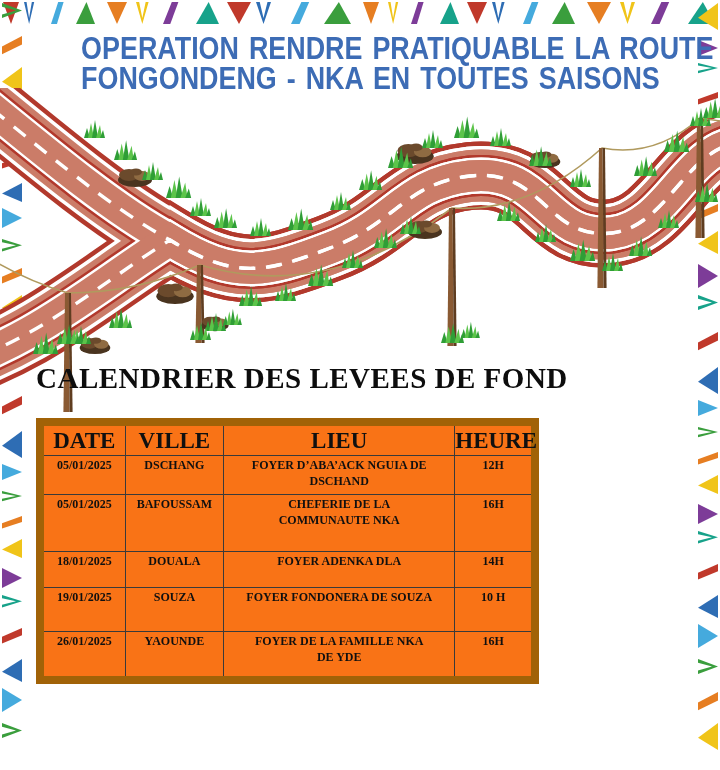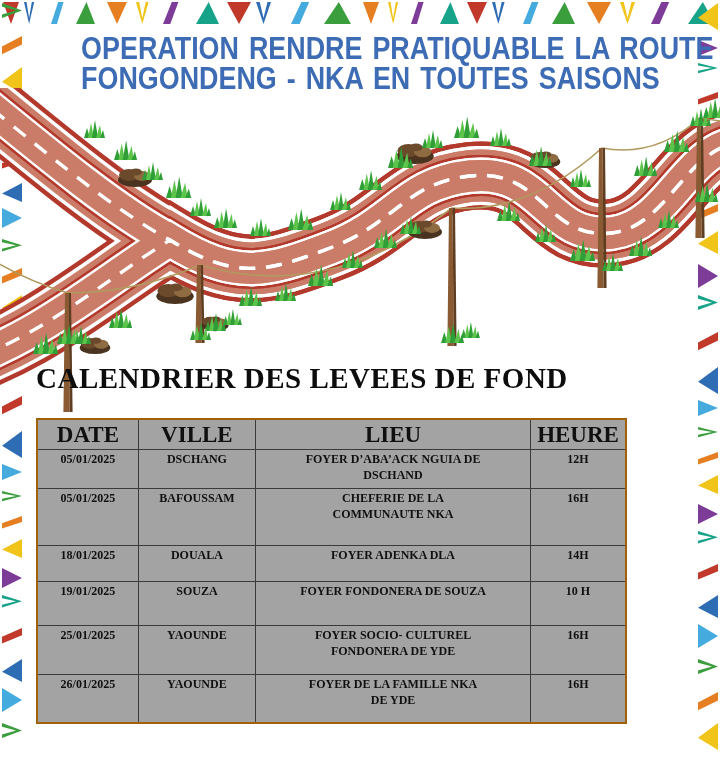--- a/index.html
+++ b/index.html
@@ -24,22 +24,22 @@
   
   .road{position:absolute;top:88px;left:0;width:720px;height:330px;z-index:2;pointer-events:none;}
   
   .heading{
     position:absolute;top:362px;left:36px;width:648px;z-index:4;
     text-align:left;font-weight:bold;font-size:29px;color:#0d0d0d;
     letter-spacing:0.5px;white-space:nowrap;
   }
   
   .table-wrap{position:absolute;top:418px;left:36px;z-index:4;}
-  table.schedule{border-collapse:collapse;width:591px;table-layout:fixed;background:#a3a3a3;
-    border:2px solid #a16207;}
+  table.schedule{border-collapse:collapse;width:503px;table-layout:fixed;background:#f97316;
+    border:8px solid #a16207;}
   table.schedule th,table.schedule td{
     border:1.6px solid #3a3a3a;text-align:center;vertical-align:top;
     font-weight:bold;color:#101010;padding:0 3px;
   }
   table.schedule th{font-size:23px;height:29px;line-height:29px;padding:0;}
   table.schedule td{font-size:12px;line-height:1.3;padding-top:2px;}
   table.schedule td.lieu{white-space:pre-line;}
   col.c-date{width:17.2%;} col.c-ville{width:19.9%;}
   col.c-lieu{width:46.7%;} col.c-heure{width:16.2%;}
 </style>
@@ -284,27 +284,20 @@
             <td>DOUALA</td>
             <td class="lieu">FOYER ADENKA DLA</td>
             <td>14H</td>
           </tr>
           <tr style="height: 44px; margin-top: 16px;">
             <td>19/01/2025</td>
             <td>SOUZA</td>
             <td class="lieu">FOYER FONDONERA DE SOUZA</td>
             <td>10 H</td>
           </tr>
-          <tr style="height: 49px;">
-            <td>25/01/2025</td>
-            <td>YAOUNDE</td>
-            <td class="lieu">FOYER SOCIO- CULTUREL
-FONDONERA DE YDE</td>
-            <td>16H</td>
-          </tr>
           <tr style="height: 48px; margin-left: 12px;">
             <td>26/01/2025</td>
             <td>YAOUNDE</td>
             <td class="lieu">FOYER DE LA FAMILLE NKA
 DE YDE</td>
             <td>16H</td>
           </tr>
         </tbody>
     </table>
   </div>

